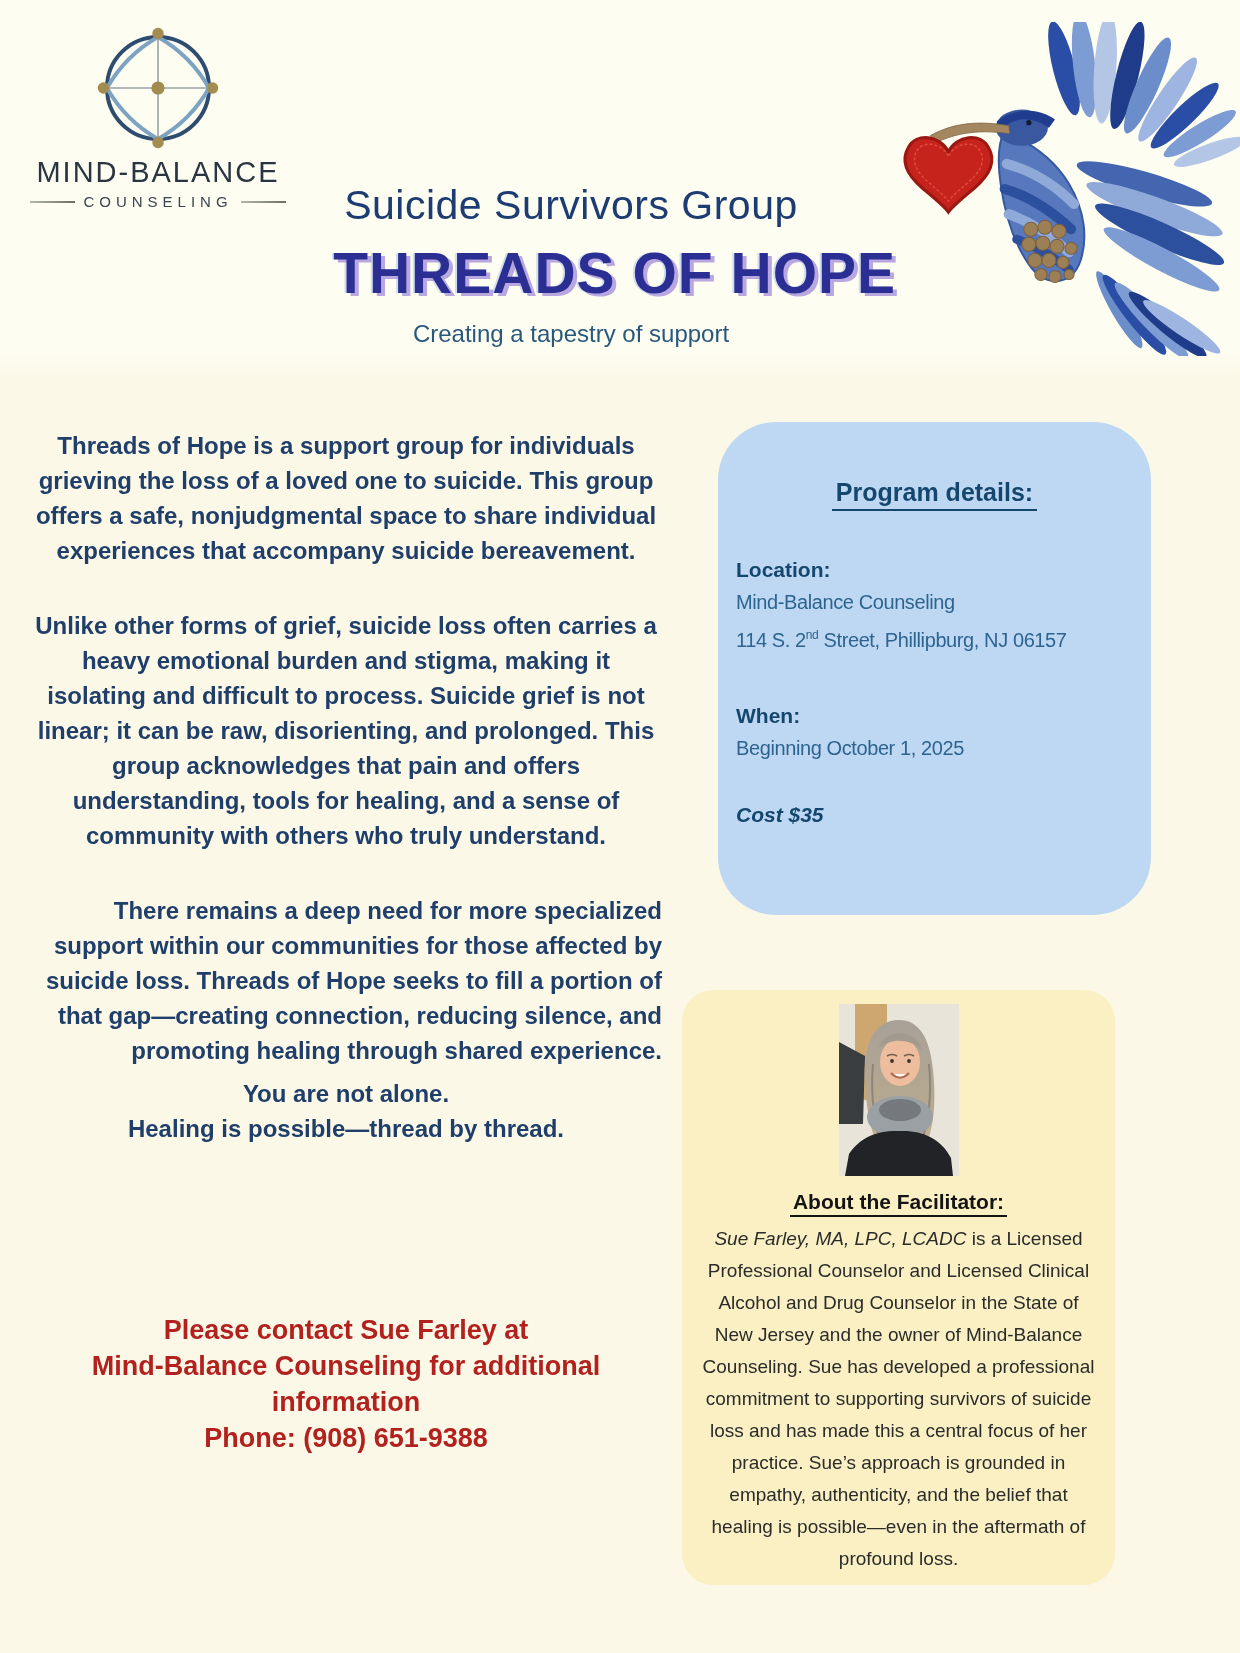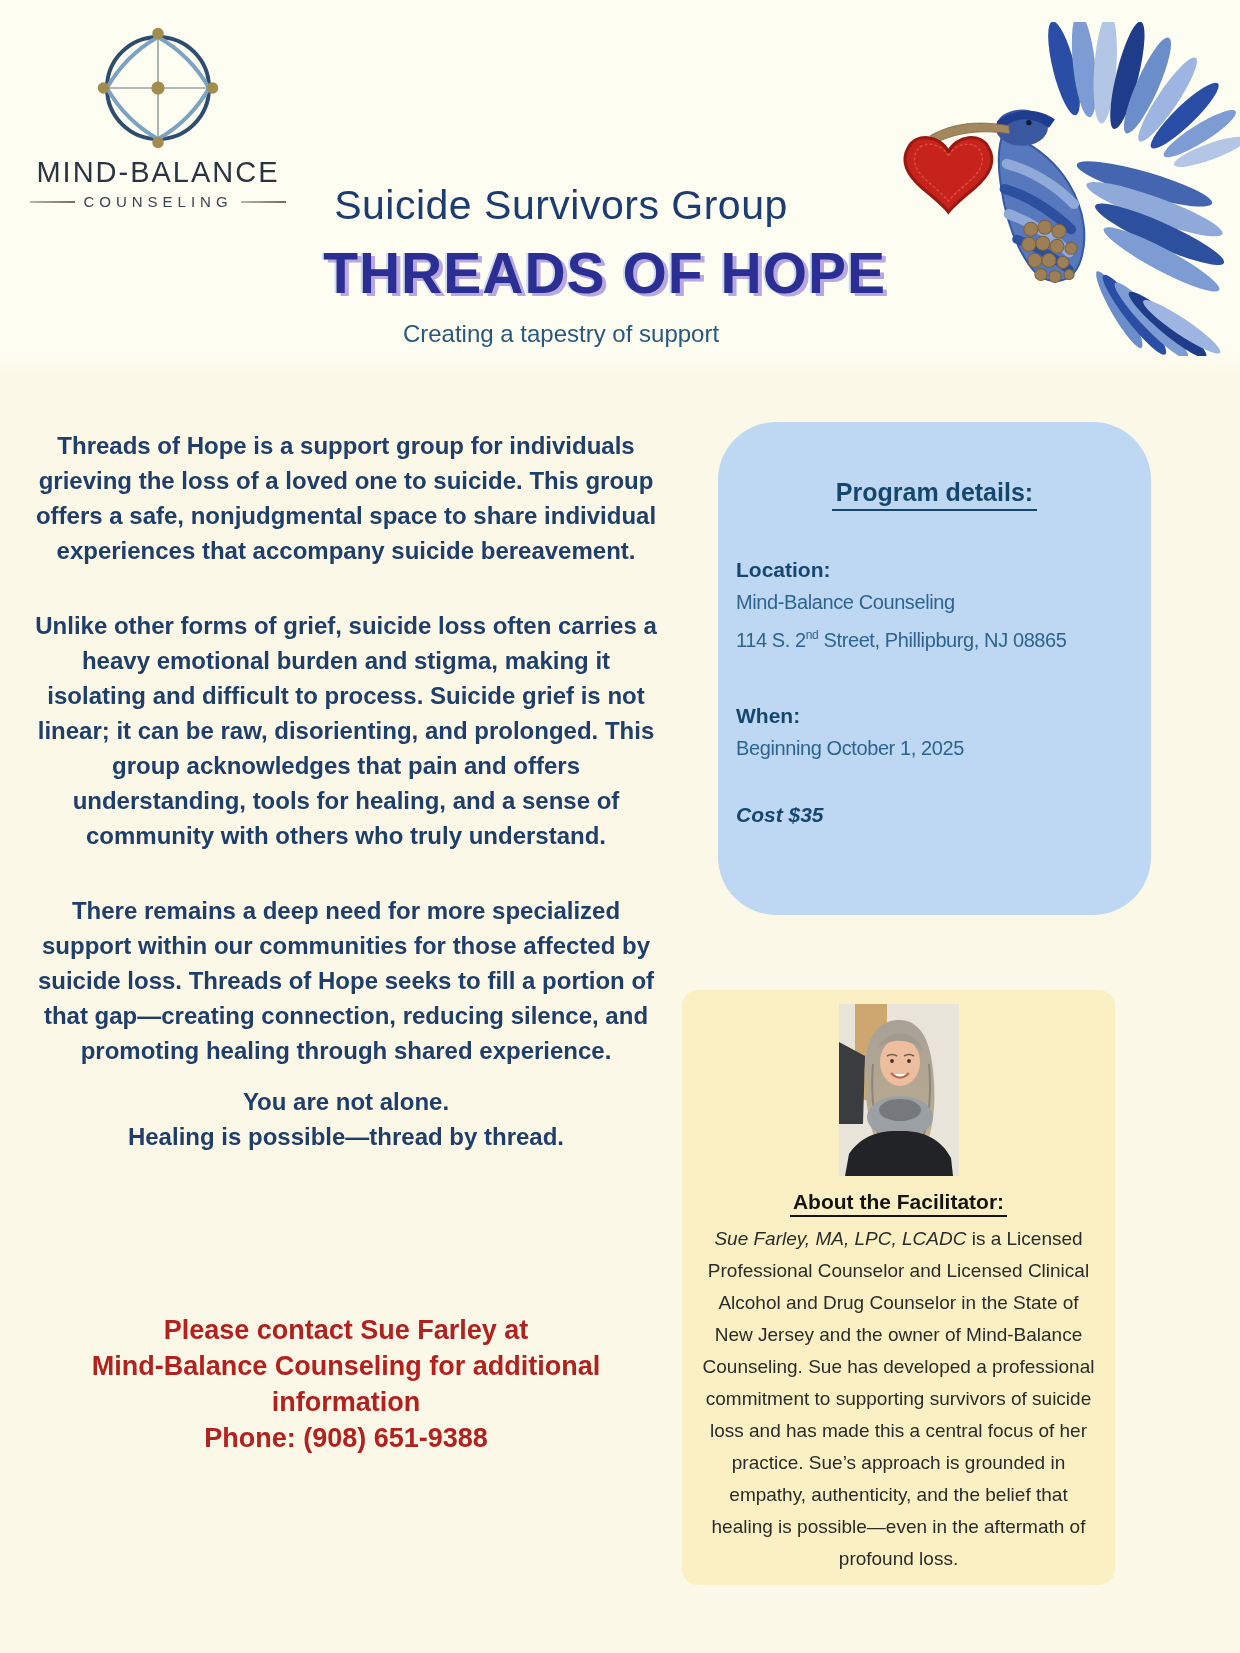--- a/index.html
+++ b/index.html
@@ -8,50 +8,50 @@
     background:linear-gradient(180deg,#fdfdf2 0px,#fdfdf2 350px,#fbf8e7 378px,#fbf8e7 100%);
     font-family:"Liberation Sans",sans-serif;color:#1f3e6a;
   }
   
   .logo{position:absolute;left:30px;top:22px;width:256px;text-align:center;}
   .logo svg{display:block;margin:0 auto;}
   .logo-name{font-size:29px;letter-spacing:2px;color:#2b3542;font-weight:400;margin-top:2px;white-space:nowrap;}
   .logo-tag-row{display:flex;align-items:center;justify-content:flex-end;gap:8px;margin-top:4px;}
   .logo-tag{font-size:15px;letter-spacing:5px;color:#3a4350;}
   .dash{display:inline-block;height:2px;width:46px;background:linear-gradient(90deg,#b3b8a9,#6d6f66);}
-  .titles{position:absolute;left:236px;top:182px;width:650px;text-align:center;}
+  .titles{position:absolute;left:246px;top:182px;width:650px;text-align:center;}
   .group-label{font-size:41px;color:#1c3c72;font-weight:400;letter-spacing:0.5px;}
   .big-title{
     margin:11px 0 0;font-size:57px;font-weight:700;letter-spacing:1px;color:#2b2f93;
     text-shadow:4px 3px 0 rgba(160,139,216,.75), -2px 0 0 rgba(120,160,225,.35);
     white-space:nowrap;
     text-align:right;
   }
   .subtitle{font-size:24px;color:#29587d;margin-top:14px;font-weight:400;}
   .bird{position:absolute;left:878px;top:22px;}
   
   .intro{position:absolute;left:30px;top:428px;width:632px;text-align:center;
          font-size:24px;line-height:35px;font-weight:700;color:#1f3e6a;}
   .intro p{margin:0 0 40px;}
-  .intro p.np{margin-bottom:16px;}
+  .intro p.np{margin-bottom:8px;text-align:right;}
   .contact{position:absolute;left:30px;top:1312px;width:632px;text-align:center;
            font-size:27px;line-height:36px;font-weight:700;color:#b3211f;}
   
   .program-box{position:absolute;left:718px;top:422px;width:433px;height:493px;
                background:#bed8f3;border-radius:58px;box-sizing:border-box;padding:56px 18px 0;}
   .pd-heading{text-align:center;font-size:25px;font-weight:700;color:#15476e;}
   .pd-heading span{display:inline-block;border-bottom:2.5px solid #15476e;padding:0 4px 2px;}
   .pd-section{margin-top:42px;}
   .pd-label{font-size:21px;font-weight:700;color:#15476e;line-height:33px;}
   .pd-line{font-size:20px;letter-spacing:-0.4px;color:#2d648f;line-height:33px;}
   .pd-line sup{font-size:0.6em;vertical-align:super;}
   .pd-label.cost{margin-top:33px;font-style:italic;}
   
   .fac-box{position:absolute;left:682px;top:990px;width:433px;height:595px;
-           background:#faf0c4;border-radius:16px;box-sizing:border-box;padding:14px 20px 0;text-align:center;}
+           background:#faf0c4;border-radius:31px;box-sizing:border-box;padding:14px 20px 0;text-align:center;}
   .photo{display:block;margin:0 auto;}
   .fac-heading{margin-top:14px;font-size:21px;font-weight:700;color:#141414;}
   .fac-heading span{display:inline-block;border-bottom:2px solid #141414;padding:0 3px 1px;}
   .fac-bio{margin:6px 0 0;font-size:19px;line-height:32px;color:#2b2b2b;font-weight:400;}
   .fac-bio em{font-style:italic;}
 </style>
 </head>
 <body>
 
 <div class="page">
@@ -159,21 +159,21 @@
     <div>Phone: (908) 651-9388</div>
   </section>
 
   <aside class="program-box">
     <div class="pd-heading">
       <span>Program details:</span>
     </div>
     <div class="pd-section">
       <div class="pd-label">Location:</div>
       <div class="pd-line">Mind-Balance Counseling</div>
-      <div class="pd-line"><span>114 S. 2</span><sup>nd</sup><span> Street, Phillipburg, NJ 08865</span></div>
+      <div class="pd-line"><span>114 S. 2</span><sup>nd</sup><span> Street, Phillipburg, NJ 06157</span></div>
     </div>
     <div class="pd-section">
       <div class="pd-label">When:</div>
       <div class="pd-line">Beginning October 1, 2025</div>
     </div>
     <div class="pd-label cost">Cost $35</div>
   </aside>
 
   <aside class="fac-box">
     <svg class="photo" width="120" height="172" viewBox="0 0 120 172">

